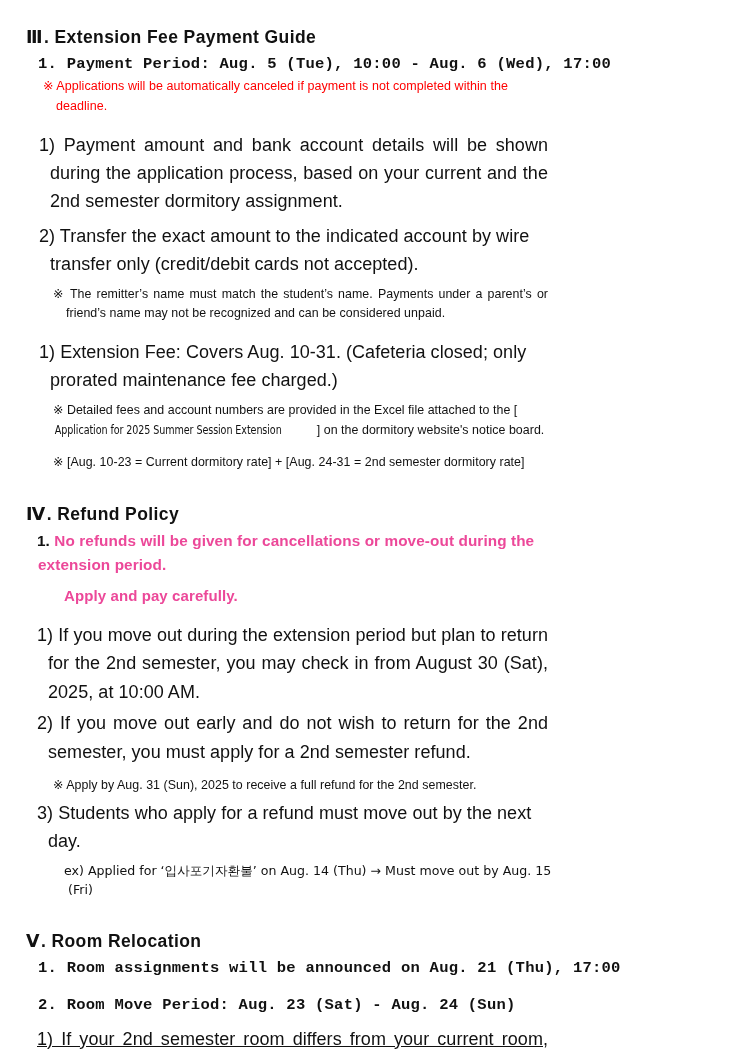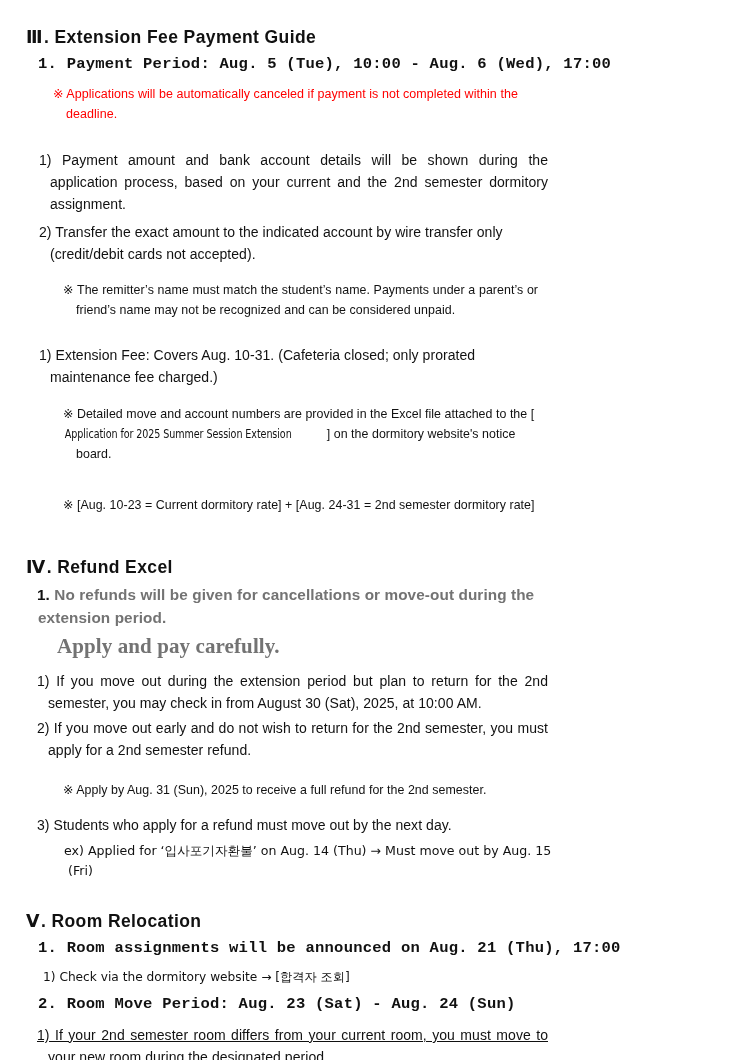--- a/index.html
+++ b/index.html
@@ -40,33 +40,33 @@
     letter-spacing: 0.25px;
     line-height: 1.45;
     margin: 0 0 2px 0;
     padding-left: 12px;
     white-space: nowrap;
     font-family: Liberation Mono, monospace;
   }
 
   
   .p-item {
-    font-size: 14px;
+    font-size: 18px;
     line-height: 1.58;
     letter-spacing: 0.05px;
     margin: 0;
     padding-left: 24px;
     text-indent: -11px;
   }
 
   .p-note {
     font-size: 12.4px;
     line-height: 1.58;
     letter-spacing: 0.05px;
-    margin: 10px;
+    margin: 0;
     padding-left: 40px;
     text-indent: -13px;
   }
 
   .p-sub {
     font-size: 12.6px;
     line-height: 1.58;
     margin: 0;
     padding-left: 42px;
     text-indent: -4px;
@@ -82,21 +82,21 @@
 
   
   .just {
     text-align: justify;
     text-align-last: left;
     padding-right: 10px;
   }
 
   
   .red  { color: #ff0000; }
-  .blue { color: #737373; }
+  .blue { color: #ec4899; }
 
   
   .cond {
     font-family: "DejaVu Sans Condensed", "Liberation Sans Narrow", "Liberation Sans", sans-serif;
     transform: scaleX(0.86);
     display: inline-block;
     transform-origin: left center;
     letter-spacing: -0.1px;
   }
 
@@ -108,27 +108,26 @@
   .line-blue-1 {
     font-size: 15.3px;
     font-weight: bold;
     line-height: 1.55;
     padding-left: 12px;
     text-indent: -1px;
     margin: 0;
     letter-spacing: 0.1px;
   }
   .line-blue-2 {
-    font-size: 21px;
+    font-size: 15px;
     font-weight: bold;
     line-height: 1.55;
     padding-left: 31px;
-    margin: 0;
+    margin: 7px;
     letter-spacing: 0.1px;
-    font-family: Liberation Serif, serif;
   }
   .kor { font-family: "DejaVu Sans", "Liberation Sans", sans-serif; }
 </style>
 </head>
 <body>
 
 <div class="page">
 
   <div class="sec">
 
@@ -155,35 +154,35 @@
 
     <div class="gap-sm"></div>
 
 
     <div class="gap-sm"></div>
 
     <p class="p-item">1) Extension Fee: Covers Aug. 10-31. (Cafeteria closed; only prorated maintenance fee charged.)</p>
 
     <div style="height:6px"></div>
 
-    <p class="p-note"><span>※ Detailed move and account numbers are provided in the Excel file attached to the [</span><span class="cond">Application for 2025 Summer Session Extension</span><span>] on the dormitory website's notice board.</span></p>
+    <p class="p-note"><span>※ Detailed fees and account numbers are provided in the Excel file attached to the [</span><span class="cond">Application for 2025 Summer Session Extension</span><span>] on the dormitory website's notice board.</span></p>
 
     <div style="height:6px"></div>
 
 
     <div style="height:6px"></div>
 
     <p class="p-note">※ [Aug. 10-23 = Current dormitory rate] + [Aug. 24-31 = 2nd semester dormitory rate]</p>
   </div>
 
   <div class="gap-xl"></div>
 
   <div class="sec">
 
-    <p class="h-roman"><span class="num">Ⅳ</span><span>. Refund Excel</span></p>
+    <p class="h-roman"><span class="num">Ⅳ</span><span>. Refund Policy</span></p>
 
     <p class="line-blue-1"><span>1.</span>
       <span class="blue">No refunds will be given for cancellations or move-out during the extension period.</span></p>
 
     <p class="line-blue-2 blue">Apply and pay carefully.</p>
 
     <div style="height:7px"></div>
 
     <p class="p-item just" style="padding-left:22px;">1) If you move out during the extension period but plan to return for the 2nd semester, you may check in from August 30 (Sat), 2025, at 10:00 AM.</p>
 
@@ -210,21 +209,20 @@
   <div class="gap-xl"></div>
 
   <div class="sec">
 
     <p class="h-roman"><span class="num">Ⅴ</span><span>. Room Relocation</span></p>
 
     <p class="h-num">1. Room assignments will be announced on Aug. 21 (Thu), 17:00</p>
 
     <div style="height:6px"></div>
 
-    <p class="p-small kor" style="padding-left:28px;">1) Check via the dormitory website → [합격자 조회]</p>
 
     <div class="gap-sm"></div>
 
     <p class="h-num">2. Room Move Period: Aug. 23 (Sat) - Aug. 24 (Sun)</p>
 
     <div style="height:6px"></div>
 
     <p class="p-item just" style="padding-left:22px;text-decoration:underline;">1) If your 2nd semester room differs from your current room, you must move to your new room during the designated period.</p>
   </div>
 

